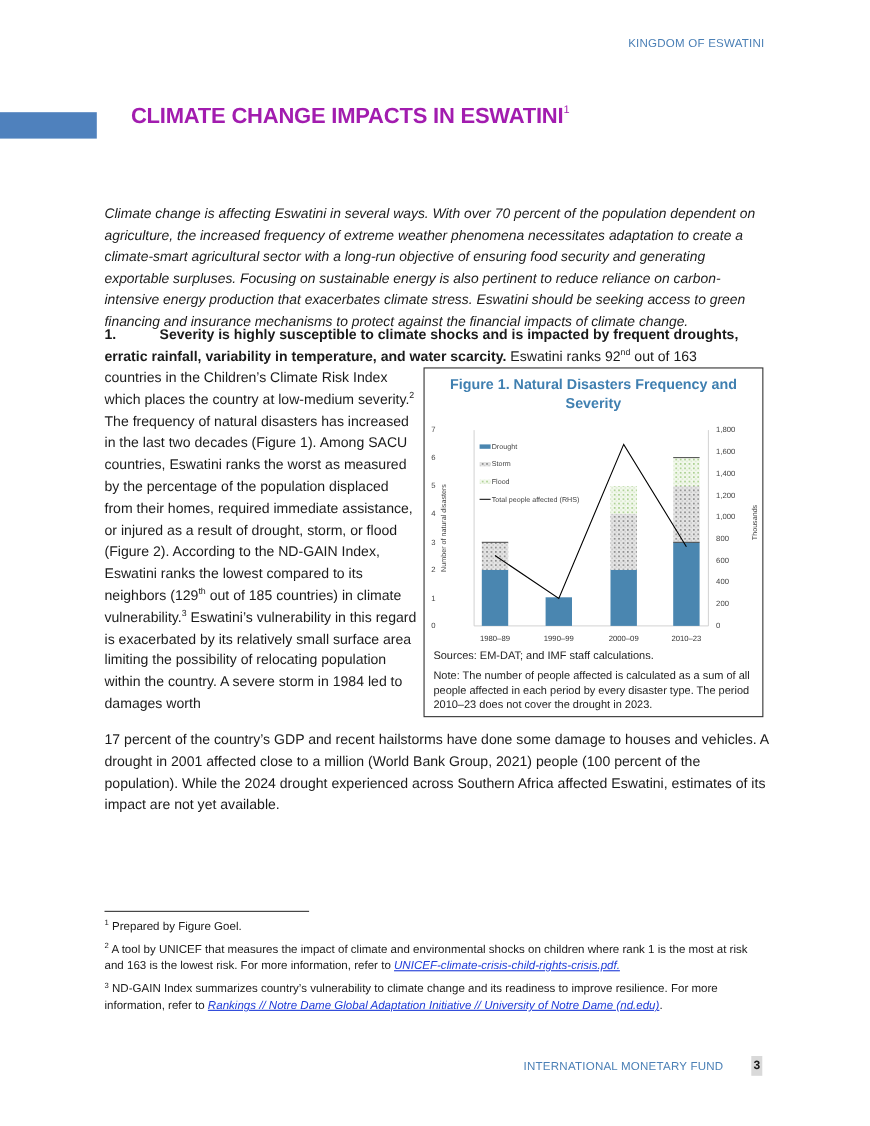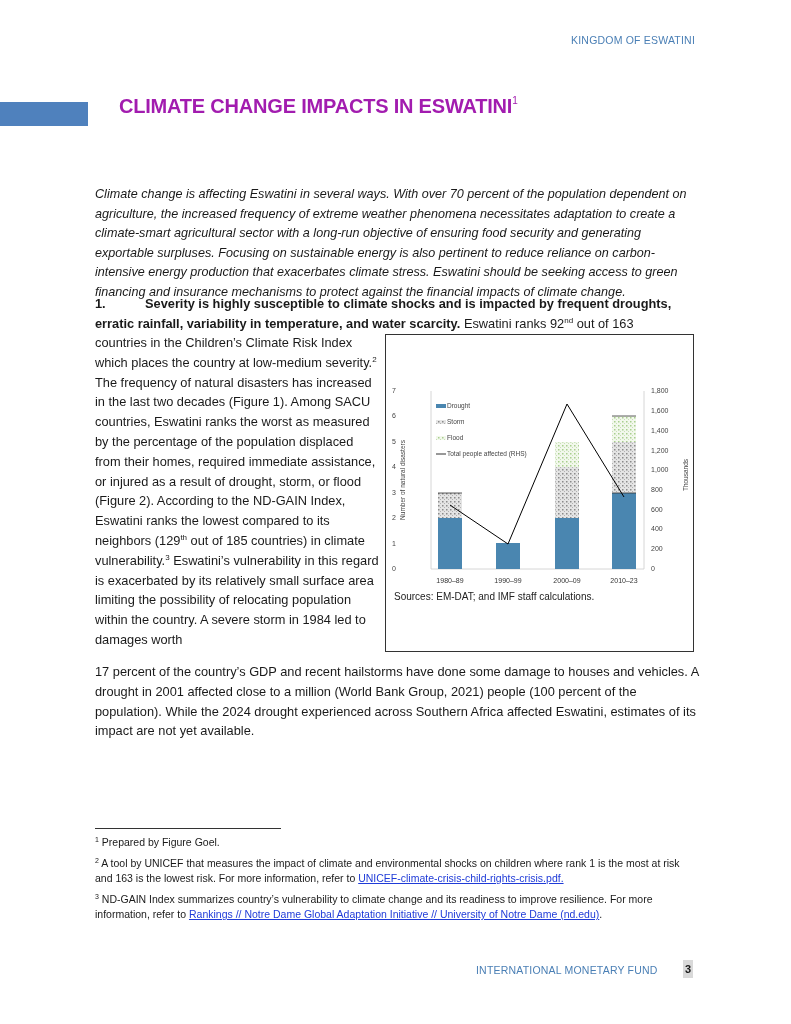--- a/index.html
+++ b/index.html
@@ -26,21 +26,21 @@
   .fig-title { text-align: center; color: #3f7fb0; font-weight: bold; font-size: 13px; line-height: 17px;
                margin-top: 6px; }
   .chart-svg { position: absolute; left: 0; top: 50px; }
   .fig-src { position: absolute; left: 8px; top: 256px; font-size: 10px; color: #222; }
   .fig-note { position: absolute; left: 8px; top: 273px; width: 295px; font-size: 10px; line-height: 13.5px; color: #222; }
 
   .fn-rule { position: absolute; left: 95px; top: 828px; width: 186px; border-top: 1px solid #333; }
   .footnotes { position: absolute; left: 95px; top: 835px; width: 605px; font-size: 10.5px; line-height: 15px; color: #1a1a1a; }
   .footnotes .fn { margin-bottom: 6px; }
   .footnotes sup { font-size: 7px; vertical-align: 4px; line-height: 0; }
-  .footnotes a { color: #1f3bd8; text-decoration: underline; }
+  .footnotes a { color: #1f3bd8; text-decoration: underline; font-style: italic; }
   .footer { position: absolute; top: 964px; left: 476px; font-size: 10.5px; color: #4a7fb5; letter-spacing: 0.2px; }
   .page-num { position: absolute; top: 960px; left: 683px; width: 10px; height: 18px; background: #d9d9d9;
               font-weight: bold; font-size: 11px; text-align: center; line-height: 18px; }
 </style>
 </head>
 <body>
 
 <div class="running-head">KINGDOM OF ESWATINI</div>
 
 <div class="title-bar"></div>
@@ -52,20 +52,21 @@
   <span class="num">1.</span><span class="lead">Severity is highly susceptible to climate shocks and is impacted by frequent droughts, erratic rainfall, variability in temperature, and water scarcity.</span><span> Eswatini ranks 92</span><sup>nd</sup><span> out of 163</span>
 </div>
 
 <div class="wrap-col">
   <span>countries in the Children’s Climate Risk Index which places the country at low-medium severity.</span><sup>2</sup><span> The frequency of natural disasters has increased in the last two decades (Figure 1). Among SACU countries, Eswatini ranks the worst as measured by the percentage of the population displaced from their homes, required immediate assistance, or injured as a result of drought, storm, or flood (Figure 2). According to the ND-GAIN Index, Eswatini ranks the lowest compared to its neighbors (129</span><sup>th</sup><span> out of 185 countries) in climate vulnerability.</span><sup>3</sup><span> Eswatini’s vulnerability in this regard is exacerbated by its relatively small surface area limiting the possibility of relocating population within the country. A severe storm in 1984 led to damages worth</span>
 </div>
 
 <div class="after">17 percent of the country’s GDP and recent hailstorms have done some damage to houses and vehicles. A drought in 2001 affected close to a million (World Bank Group, 2021) people (100 percent of the population). While the 2024 drought experienced across Southern Africa affected Eswatini, estimates of its impact are not yet available.</div>
 
 <div class="figure">
+  <div class="fig-title">Figure 1. Natural Disasters Frequency and Severity</div>
   <svg class="chart-svg" width="307" height="205" viewBox="0 0 307 205">
     <defs>
       <pattern id="stormPat" width="4" height="4" patternUnits="userSpaceOnUse">
         <rect width="4" height="4" fill="#e4e4e4"></rect>
         <rect x="0" y="0" width="1.5" height="1.5" fill="#8a8a8a"></rect>
         <rect x="2" y="2" width="1" height="1" fill="#b0b0b0"></rect>
       </pattern>
       <pattern id="floodPat" width="4" height="4" patternUnits="userSpaceOnUse">
         <rect width="4" height="4" fill="#f2f8ec"></rect>
         <rect x="0" y="0" width="1.5" height="1.5" fill="#a9cf8e"></rect>
@@ -135,20 +136,21 @@
         <text x="61" y="71">Total people affected (RHS)</text>
     </g>
     <g font-size="7" fill="#333" font-family="Liberation Sans, sans-serif" text-anchor="middle">
       <text x="64" y="198">1980–89</text>
         <text x="122" y="198">1990–99</text>
       <text x="181" y="198">2000–09</text>
         <text x="238" y="198">2010–23</text>
     </g>
   </svg>
   <div class="fig-src">Sources: EM-DAT; and IMF staff calculations.</div>
+  <div class="fig-note">Note: The number of people affected is calculated as a sum of all people affected in each period by every disaster type. The period 2010–23 does not cover the drought in 2023.</div>
 </div>
 
 <div class="fn-rule"></div>
 <div class="footnotes">
   <div class="fn"><sup>1</sup> <span>Prepared by Figure Goel.</span></div>
   <div class="fn"><sup>2</sup> <span>A tool by UNICEF that measures the impact of climate and environmental shocks on children where rank 1 is the most at risk and 163 is the lowest risk. For more information, refer to </span><a>UNICEF-climate-crisis-child-rights-crisis.pdf.</a></div>
   <div class="fn"><sup>3</sup> <span>ND-GAIN Index summarizes country’s vulnerability to climate change and its readiness to improve resilience. For more information, refer to </span><a>Rankings // Notre Dame Global Adaptation Initiative // University of Notre Dame (nd.edu)</a><span>.</span></div>
 </div>
 
 <div class="footer">INTERNATIONAL MONETARY FUND</div>

